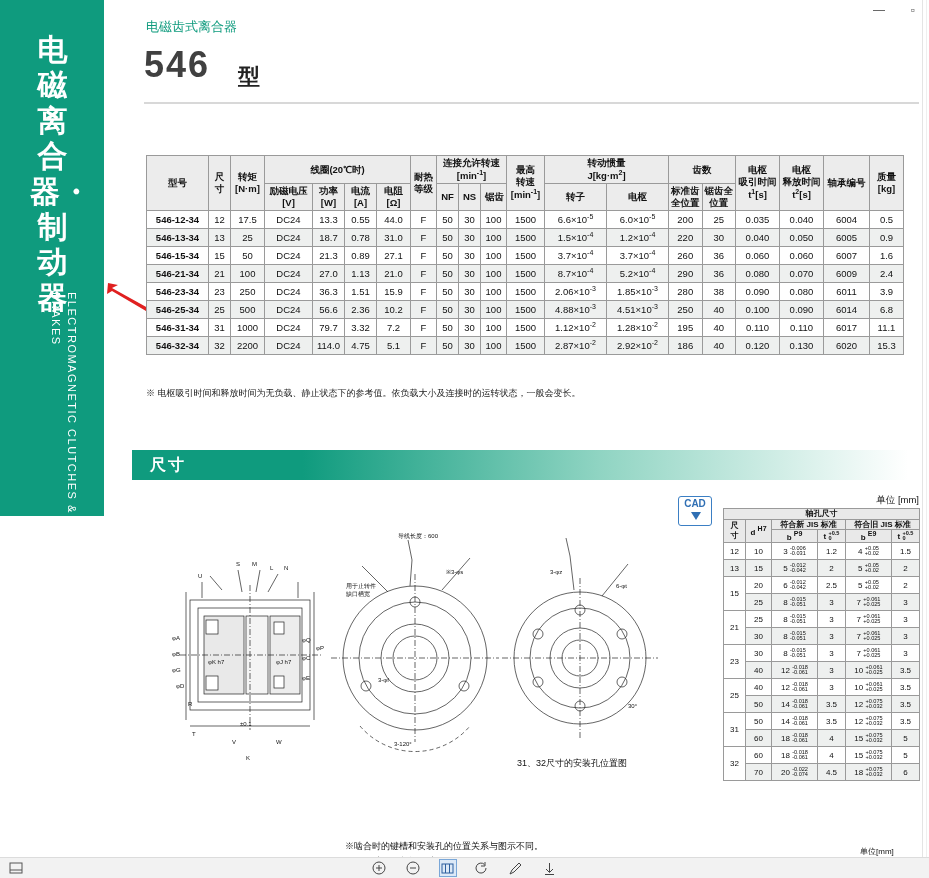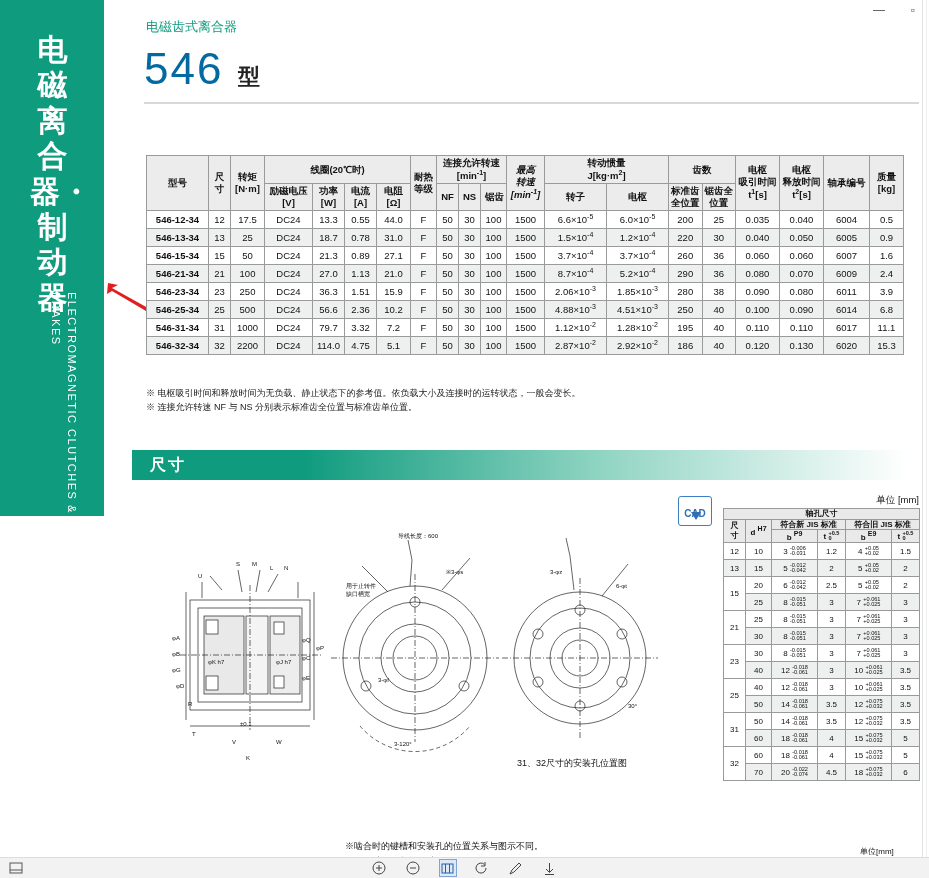--- a/index.html
+++ b/index.html
@@ -40,21 +40,21 @@
     font-size:11px; line-height:1.5; letter-spacing:1.5px;
     font-family:"Liberation Sans", sans-serif;
   }
 
   
   .edge-rule { position:absolute; right:6px; top:0; width:1px; height:857px; background:#e4e4e4; }
   .edge-rule2 { position:absolute; right:2px; top:0; width:1px; height:857px; background:#efefef; }
 
   
   .kicker { position:absolute; left:146px; top:18px; font-size:13px; color:#0f9b7e; }
-  .model-num { position:absolute; left:144px; top:44px; font-size:44px; font-weight:normal; color:#0369a1; letter-spacing:2px; }
+  .model-num { position:absolute; left:144px; top:44px; font-size:36px; font-weight:bold; color:#404040; letter-spacing:2px; }
   .model-type { position:absolute; left:238px; top:62px; font-size:22px; font-weight:bold; color:#222; }
   .hr-top { position:absolute; left:144px; top:102px; width:775px; height:2px; background:#d8d8d8; }
 
   
   .section-bar {
     position:absolute; height:30px;
     background: linear-gradient(to right, #0f9b7e 0%, #0f9b7e 22%, #8fd4c2 60%, #ffffff 100%);
   }
   .section-bar .label {
     position:absolute; left:18px; top:5px; color:#fff; font-size:16px; font-weight:bold; letter-spacing:2px;
@@ -83,21 +83,21 @@
 
   
   .arrow { position:absolute; left:104px; top:282px; width:46px; height:30px; }
 
   
   .unit-note { position:absolute; right:10px; top:494px; font-size:9.5px; color:#111; }
   .cad-badge {
     position:absolute; left:678px; top:496px; width:34px; height:30px;
     border:1.5px solid #3b7fc4; border-radius:3px; background:#fff;
     color:#2f6fb4; font-size:10px; font-weight:bold;
-    display:flex; align-items:flex-start; justify-content:center; padding-top:11px;
+    display:flex; align-items:flex-start; justify-content:center; padding-top:1px;
   }
   .cad-badge .tri { position:absolute; left:12px; top:15px; width:0;height:0;border-left:5px solid transparent;border-right:5px solid transparent;border-top:8px solid #2f6fb4; }
 
   
   .bore-wrap { position:absolute; left:723px; top:508px; }
   table.bore { font-size:8px; color:#111;padding-left:8px; }
   table.bore th, table.bore td {
     border:1px solid #9a9a9a; text-align:center; padding:0 2px; background:#fff; white-space:nowrap;
   }
   table.bore thead th { background:#e9e9e9; font-weight:bold; line-height:1.2; }
@@ -152,21 +152,21 @@
   <div class="spec-wrap">
     <table class="spec">
       <thead>
         <tr>
           <th rowspan="3" style="width:62px;">型号</th>
           <th rowspan="3" style="width:22px;">尺<br>寸</th>
           <th rowspan="3" style="width:34px;">转矩<br>[N·m]</th>
           <th colspan="4">线圈(20℃时)</th>
           <th rowspan="3" style="width:26px;">耐热<br>等级</th>
           <th colspan="3">连接允许转速<br>[min<span class="sup">-1</span>]</th>
-          <th rowspan="3" style="width:38px;font-style:italic;">最高<br>转速<br>[min<span class="sup">-1</span>]</th>
+          <th rowspan="3" style="width:38px;">最高<br>转速<br>[min<span class="sup">-1</span>]</th>
           <th colspan="2">转动惯量<br>J[kg·m<span class="sup">2</span>]</th>
           <th colspan="2">齿数</th>
           <th rowspan="3" style="width:44px;">电枢<br>吸引时间<br>t<span class="sup">1</span>[s]</th>
           <th rowspan="3" style="width:44px;">电枢<br>释放时间<br>t<span class="sup">2</span>[s]</th>
           <th rowspan="3" style="width:46px;">轴承编号</th>
           <th rowspan="3" style="width:34px;">质量<br>[kg]</th>
         </tr>
         <tr>
           <th rowspan="2" style="width:48px;">励磁电压<br>[V]</th>
           <th rowspan="2" style="width:32px;">功率<br>[W]</th>
@@ -358,21 +358,20 @@
             <td>0.130</td>
             <td>6020</td>
             <td>15.3</td>
           </tr>
         </tbody>
     </table>
   </div>
 
   <div class="notes">
     <div>※ 电枢吸引时间和释放时间为无负载、静止状态下的参考值。依负载大小及连接时的运转状态，一般会变长。</div>
-    <div>※ 连接允许转速 NF 与 NS 分别表示标准齿全位置与标准齿单位置。</div>
   </div>
 
   <div class="section-bar" id="dims-bar">
     <div class="label">尺寸</div>
   </div>
 
   <div class="unit-note">单位 [mm]</div>
 
   <div class="cad-badge">
     <span>CAD</span>

